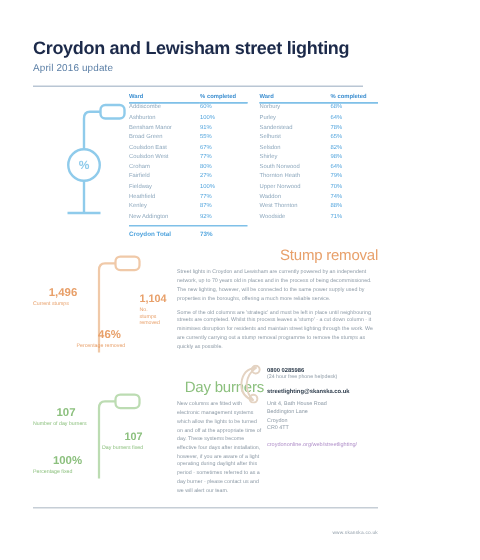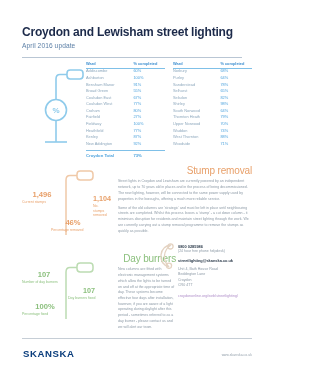--- a/index.html
+++ b/index.html
@@ -345,16 +345,15 @@
     <div class="c-addr">
       <div>Unit 4, Bath House Road</div>
       <div>Beddington Lane</div>
       <div>Croydon</div>
       <div>CR0 4TT</div>
     </div>
     <div class="c-url">croydononline.org/web/streetlighting/</div>
   </div>
 
   <div class="rule-bot"></div>
-  <div class="logo">SKANSKA</div>
   <div class="foot-url">www.skanska.co.uk</div>
 
 </div>
 
 </body></html>

